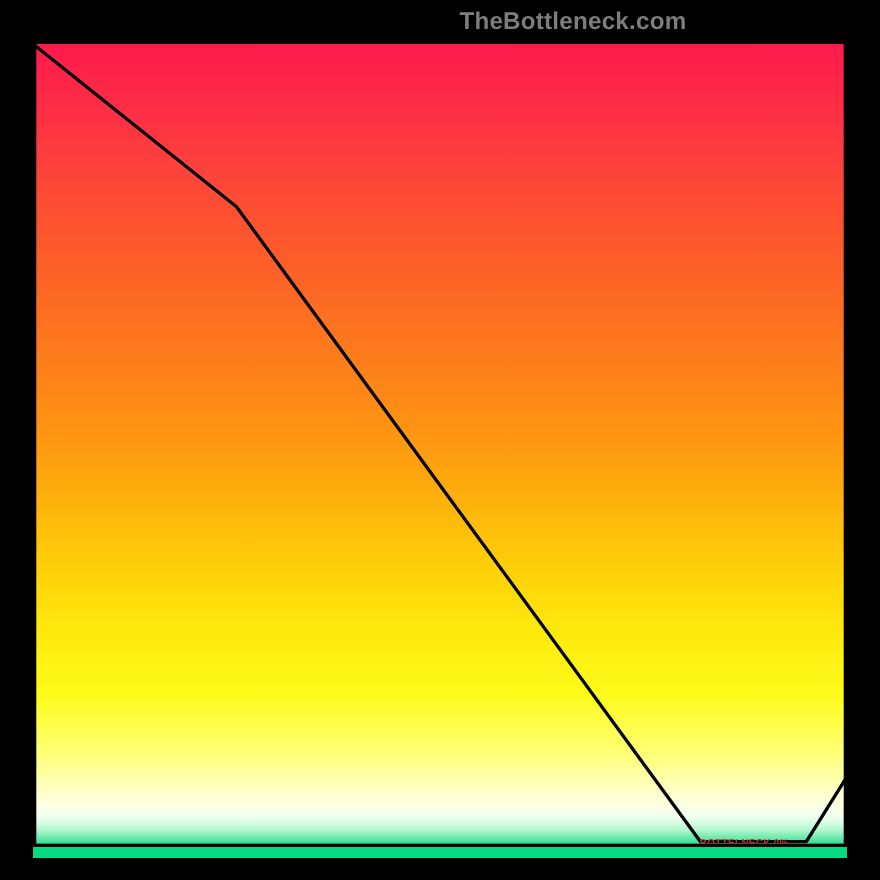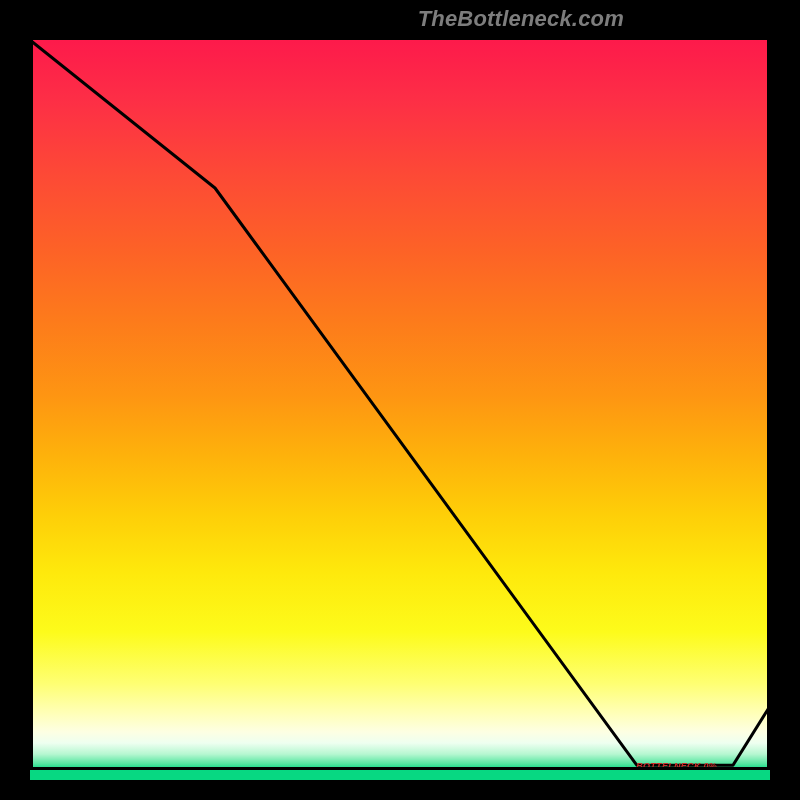--- a/index.html
+++ b/index.html
@@ -8,21 +8,20 @@
     width: 800px;
     height: 800px;
     background: #000000;
     overflow: hidden;
     font-family: Arial, Helvetica, sans-serif;
   }
   .stage {
     position: relative;
     width: 644px;
     height: 800px;
-    font-style: italic;
   }
   .watermark {
     position: absolute;
     top: 6px;
     right: 20px;
     color: #7d7d7d;
     font-size: 22px;
     font-weight: 600;
     letter-spacing: 0.2px;
     user-select: none;

